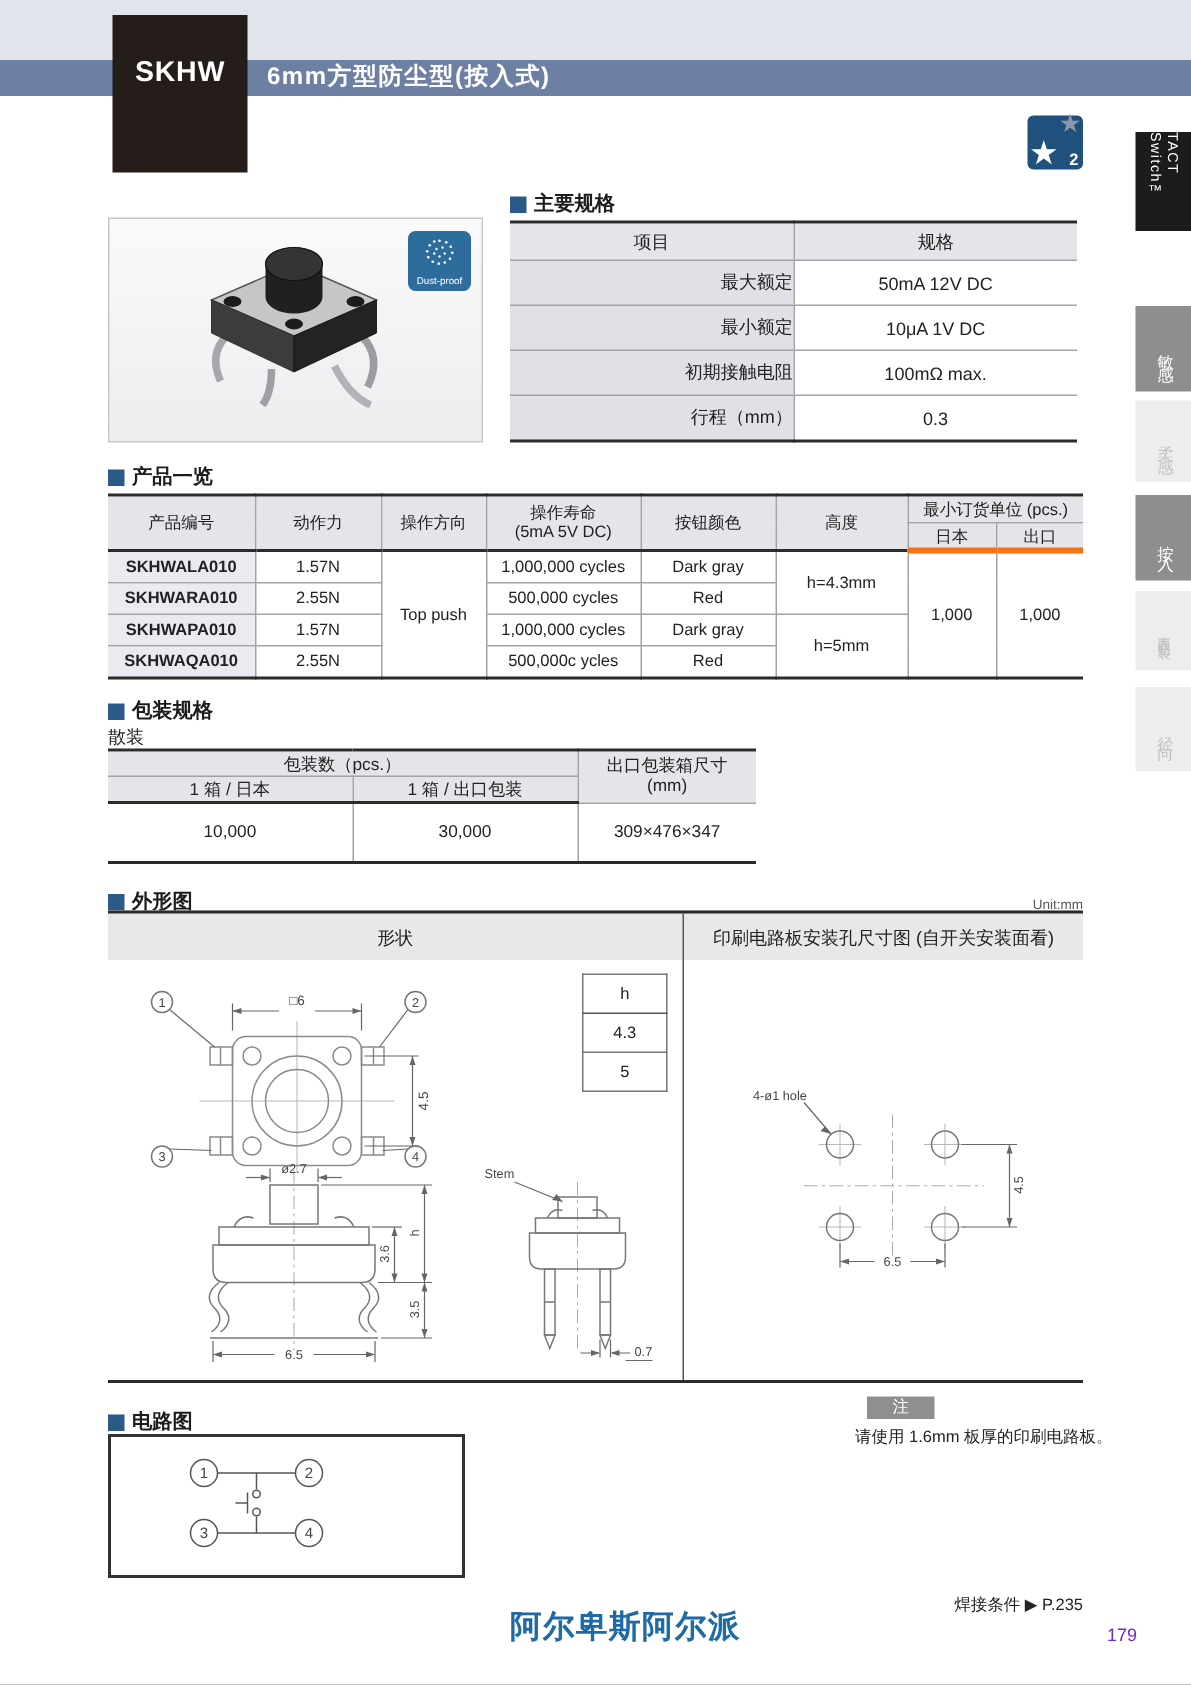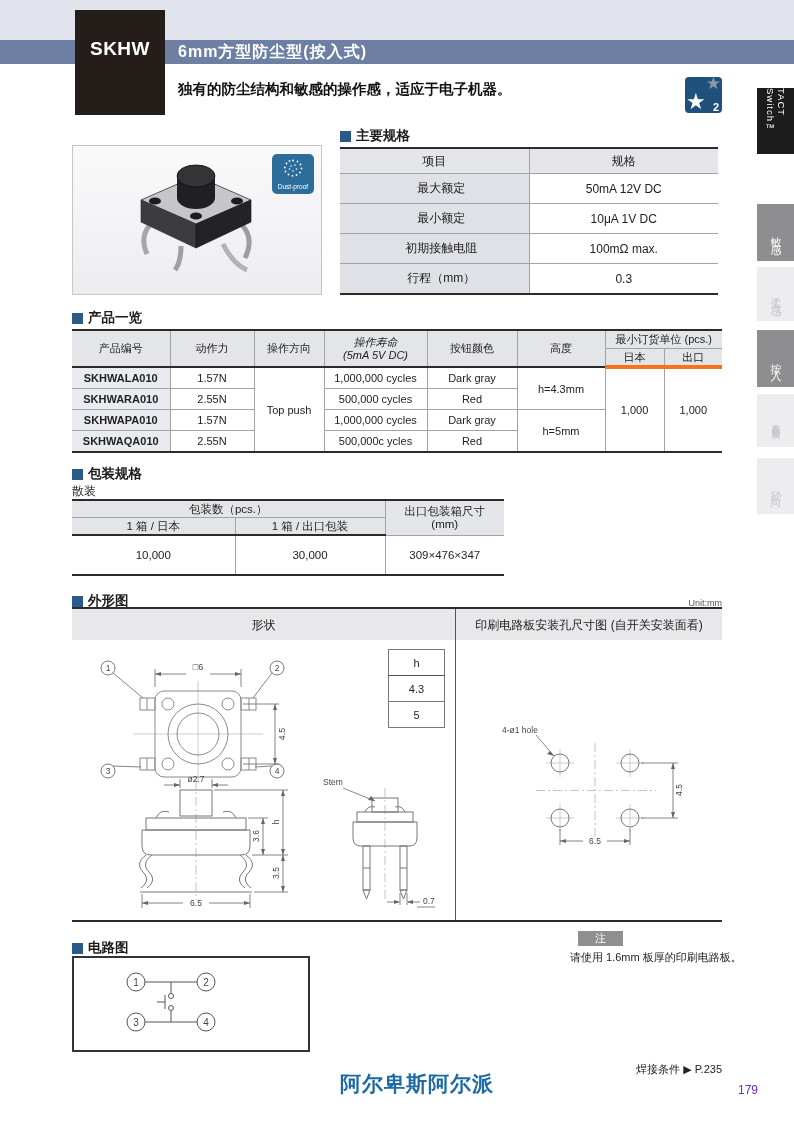--- a/index.html
+++ b/index.html
@@ -48,35 +48,35 @@
   .unit-label{left:622px;top:598px;width:100px;text-align:right;font-size:9px;color:#555;}
 
   
   table{border-collapse:collapse;table-layout:fixed;}
   td,th{padding:0;font-weight:normal;overflow:hidden;}
 
   .tbl-specs{left:340px;top:147px;width:378px;font-size:12px;
              border-top:2px solid #2b2b2b;border-bottom:2px solid #2b2b2b;}
   .tbl-specs th,.tbl-specs td{border-top:1px solid #a2a2a8;border-bottom:1px solid #a2a2a8;height:29px;text-align:center;}
   .tbl-specs thead th{background:#e4e5e9;height:24px;}
-  .tbl-specs td.item{background:#e0e1e7;text-align:center;padding-left:14px;}
+  .tbl-specs td.item{background:#e0e1e7;text-align:right;padding-left:14px;}
   .tbl-specs .vdiv{border-left:1px solid #a2a2a8;}
 
   .tbl-products{left:72px;top:329px;width:650px;font-size:11px;
                 border-top:2px solid #2b2b2b;border-bottom:2px solid #2b2b2b;}
   .tbl-products th,.tbl-products td{border:1px solid #a2a2a8;border-left:1px solid #a2a2a8;text-align:center;}
   .tbl-products th{background:#e4e5e9;font-weight:normal;}
   .tbl-products thead tr th{border-bottom:2px solid #2b2b2b;}
   .tbl-products thead tr.sub th{border-bottom:4px solid #f97316;border-top:1px solid #a2a2a8;height:16px;}
   .tbl-products thead tr.main th{height:17px;}
   .tbl-products tbody td{height:20px;}
   .tbl-products td.part{background:#eaebf0;font-weight:bold;}
   .tbl-products th:first-child,.tbl-products td:first-child{border-left:none;}
   .tbl-products th:last-child,.tbl-products td:last-child{border-right:none;}
-  .lifehdr span{display:block;line-height:13px;font-style:italic;}
+  .lifehdr span{display:block;line-height:13px;}
 
   .tbl-pack{left:72px;top:499px;width:432px;font-size:11.5px;
             border-top:2px solid #2b2b2b;border-bottom:2px solid #2b2b2b;}
   .tbl-pack th,.tbl-pack td{border:1px solid #a2a2a8;text-align:center;}
   .tbl-pack th{background:#e4e5e9;font-weight:normal;height:16px;}
   .tbl-pack thead tr:last-child th{border-bottom:2px solid #2b2b2b;}
   .tbl-pack tbody td{height:38px;background:#fff;}
   .tbl-pack th:first-child,.tbl-pack td:first-child{border-left:none;}
   .tbl-pack th:last-child,.tbl-pack td:last-child{border-right:none;}
   .twoline span{display:block;line-height:13px;}
@@ -109,21 +109,20 @@
 </head>
 <body>
 
 <div id="page">
 
   <div class="abs top-band"></div>
   <div class="abs blue-bar"></div>
   <div class="abs series-title">6mm方型防尘型(按入式)</div>
   <div class="abs model-box"></div>
   <div class="abs model-label">SKHW</div>
-  <div class="abs subtitle">独有的防尘结构和敏感的操作感，适应于电子机器。</div>
   <div class="abs star-badge">
     <span class="star-gray">★</span>
     <span class="star-white">★</span>
     <span class="star-num">2</span>
   </div>
 
   <div class="abs side-tab side-top">
       <span>TACT Switch™</span>
     </div>
   <div class="abs side-tab tab-dark t1">

